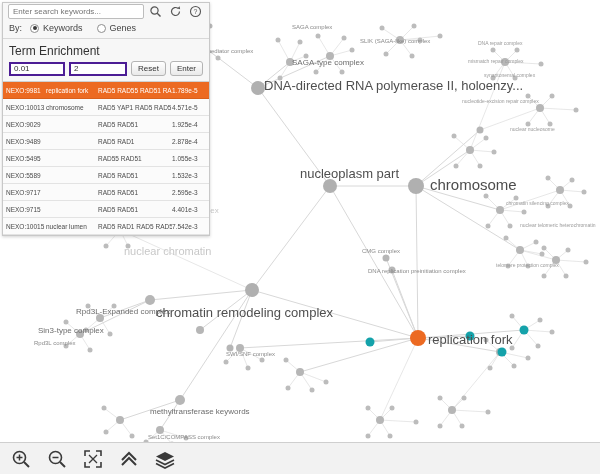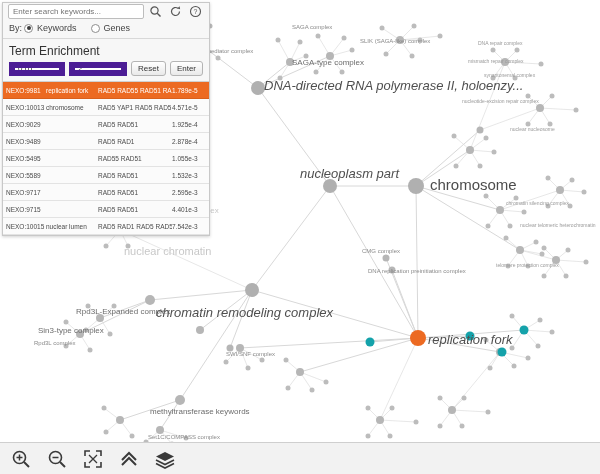--- a/index.html
+++ b/index.html
@@ -31,21 +31,21 @@
   }
   #network svg { display: block; }
 
   .node-label {
     position: absolute;
     color: #5b5b5b;
     white-space: nowrap;
     pointer-events: none;
   }
   .lbl-xxl { font-size: 15px; color: #4c4c4c; }
-  .lbl-xl  { font-size: 13px; color: #4f4f4f; font-style: italic; }
+  .lbl-xl  { font-size: 13px; color: #4f4f4f; }
   .lbl-lg  { font-size: 11px; color: #575757; }
   .lbl-md  { font-size: 8px;  color: #6d6d6d; }
   .lbl-sm  { font-size: 6px;  color: #8a8a8a; }
   .lbl-xs  { font-size: 5px;  color: #9a9a9a; }
   .lbl-light { color: #c8c8c8; }
 
   
   #panel {
     position: absolute;
     left: 2px;
@@ -93,21 +93,21 @@
   }
   .icon-btn svg { display: block; }
 
   .by-row {
     display: flex;
     align-items: center;
     padding: 0 6px 5px 6px;
     font-size: 9px;
     color: #444;
   }
-  .by-label { margin-right: 2px; }
+  .by-label { margin-right: 8px; }
   .radio-wrap {
     display: flex;
     align-items: center;
     margin-right: 14px;
     cursor: pointer;
   }
   .radio {
     width: 9px; height: 9px;
     border: 1px solid #8e8e8e;
     border-radius: 50%;
@@ -151,21 +151,21 @@
   .ctrl-row {
     display: flex;
     align-items: center;
     padding: 0 6px 5px 6px;
     gap: 4px;
   }
   .num-in {
     width: 56px;
     height: 14px;
     box-sizing: border-box;
-    border: 6px solid #4c1d95;
+    border: 2px solid #4c1d95;
     background: #fff;
     font-size: 8px;
     padding: 0 3px;
     color: #333;
     outline: none;
     font-family: "Liberation Sans", sans-serif;
   }
   .num-in.wide { flex: 1; }
   .btn {
     height: 15px;

